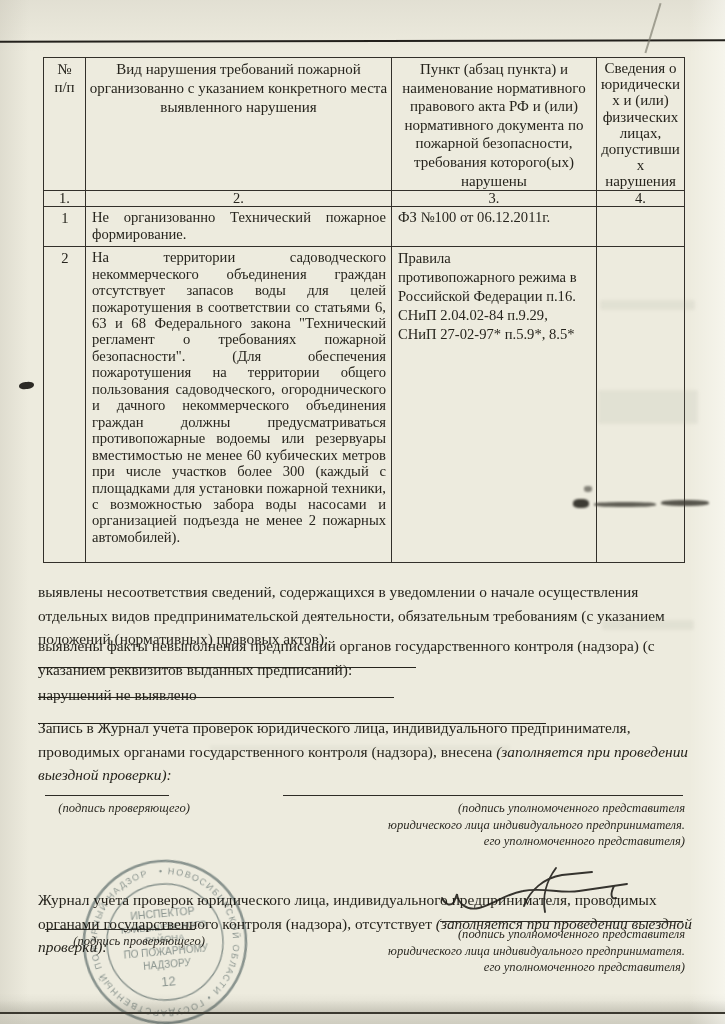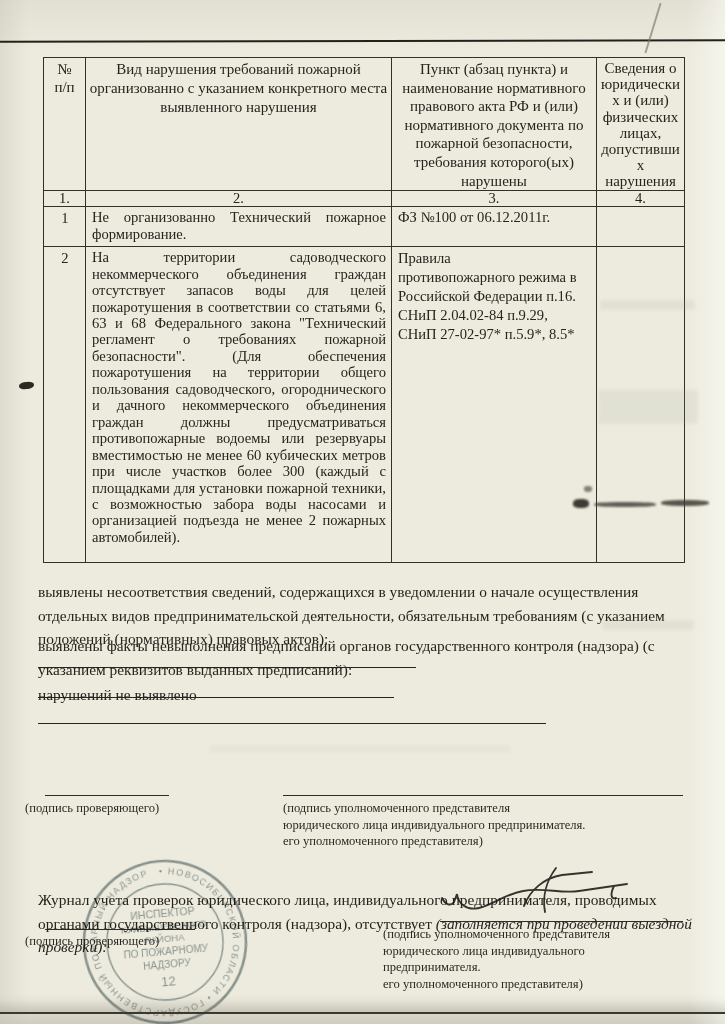--- a/index.html
+++ b/index.html
@@ -30,21 +30,21 @@
   td.just{text-align:justify;line-height:16.45px;}
   td.reg{line-height:19px;}
   .r1{height:40px;}
   .r2{height:316px;}
 
   .para{position:absolute;left:38px;width:665px;font-size:15.4px;line-height:23.5px;}
   .fill{display:inline-block;border-bottom:1.4px solid #26241d;height:13px;}
   .ital{font-style:italic;}
 
   .sigline{position:absolute;border-top:1.6px solid #2e2c26;height:0;}
-  .cap{position:absolute;font-size:12.6px;line-height:16.5px;text-align:left;color:#2b2922;}
+  .cap{position:absolute;font-style:italic;font-size:12.6px;line-height:16.5px;text-align:right;color:#2b2922;}
 
   .stamp{position:absolute;left:78px;top:855px;width:174px;height:174px;opacity:.62;mix-blend-mode:multiply;
          filter:blur(.45px);transform:rotate(-5deg);}
   .signature-svg{position:absolute;left:428px;top:864px;width:235px;height:62px;}
 
   .blob{position:absolute;background:#2c2a25;border-radius:45%;}
   .smudge{position:absolute;background:#3d3b33;border-radius:40%;filter:blur(.9px);}
   .scratch{position:absolute;width:1.6px;height:52px;background:#7b796b;opacity:.65;transform:rotate(17deg);}
   .bleed{position:absolute;background:#9aa08e;opacity:.13;filter:blur(1.6px);border-radius:2px;}
 </style>
@@ -115,20 +115,23 @@
   </div>
 
   <div class="para" style="top:634px;">
     <span>выявлены факты невыполнения предписаний органов государственного контроля (надзора) (с указанием реквизитов выданных предписаний): </span><span class="fill" style="width:356px;"></span>
   </div>
 
   <div class="para" style="top:683px;">
     <span>нарушений не выявлено</span><span class="fill" style="width:508px;"></span>
   </div>
 
+  <div class="para" style="top:716px;">
+    <span>Запись в Журнал учета проверок юридического лица, индивидуального предпринимателя, проводимых органами государственного контроля (надзора), внесена </span><span class="ital">(заполняется при проведении выездной проверки):</span>
+  </div>
 
   <div class="sigline" style="left:45px;top:795px;width:124px;"></div>
   <div class="cap pre" style="left:25px;top:800px;width:165px;">(подпись проверяющего)</div>
   <div class="sigline" style="left:283px;top:795px;width:400px;"></div>
   <div class="cap pre" style="left:283px;top:800px;width:402px;">(подпись уполномоченного представителя
 юридического лица  индивидуального предпринимателя.
 его уполномоченного представителя)</div>
 
   <div class="para" style="top:888px;">
     <span>Журнал учета проверок юридического лица, индивидуального предпринимателя, проводимых органами государственного контроля (надзора), отсутствует </span><span class="ital">(заполняется при проведении выездной проверки):</span>

